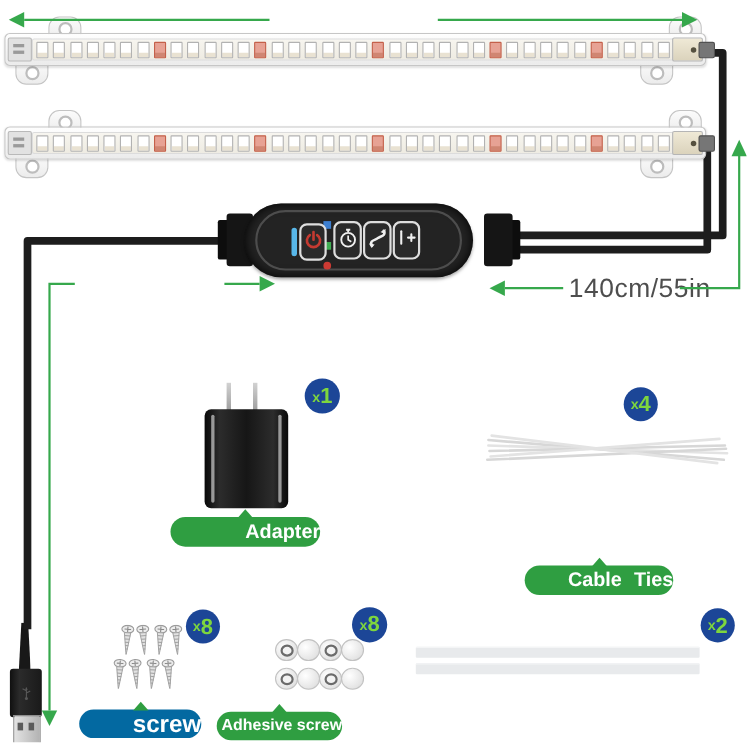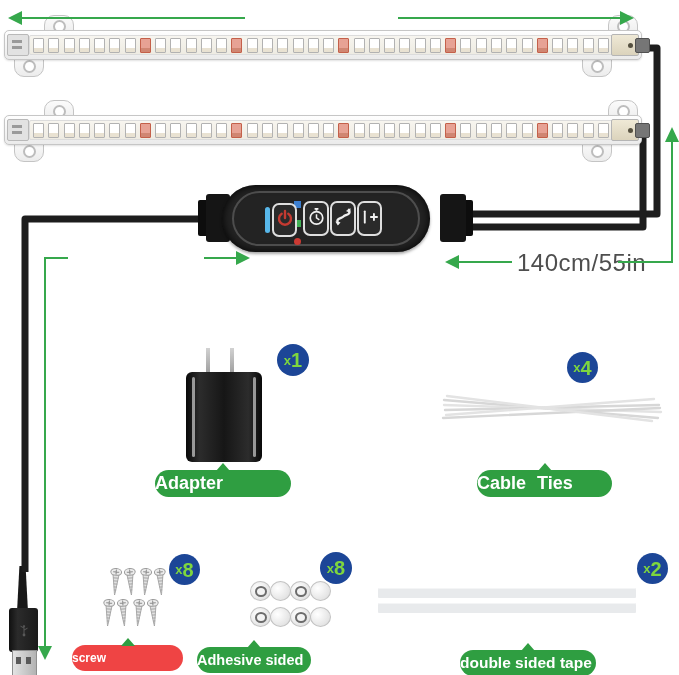--- a/index.html
+++ b/index.html
@@ -64,25 +64,25 @@
                 background:linear-gradient(90deg,#090909,#2c2c2c 18%,#161616 50%,#2c2c2c 82%,#090909);}
   .adapter-stripe{position:absolute;top:5px;bottom:5px;width:3px;background:rgba(255,255,255,.55);border-radius:2px;}
 
   
   .badge{position:absolute;border-radius:50%;display:flex;align-items:center;justify-content:center;
          font-weight:bold;line-height:1;z-index:4;}
   .badge-x{font-size:13px;}
   .badge-n{font-size:20px;}
 
   
-  .pill{position:absolute;height:27px;border-radius:14px;display:flex;align-items:center;justify-content:flex-start;
+  .pill{position:absolute;height:27px;border-radius:14px;display:flex;align-items:center;justify-content:flex-end;
         color:#fff;font-weight:bold;z-index:4;}
   .pill::before{content:"";position:absolute;top:-7px;left:50%;margin-left:-7px;
         border-left:7px solid transparent;border-right:7px solid transparent;border-bottom:8px solid #2f9e41;}
-  .ws{word-spacing:6px;}
+  .ws{word-spacing:6px;margin-top:44px;}
 
   
   .screw-grid{position:absolute;left:102px;top:568px;display:grid;grid-template-columns:repeat(4,15px);row-gap:3px;}
   .screw{width:13px;height:28px;}
   .screw:nth-child(-n+4){transform:translateX(7px);}
   .screw:nth-child(odd) svg{transform:rotate(4deg);}
   .screw:nth-child(even) svg{transform:rotate(-4deg);}
   .magnet-grid{position:absolute;left:250px;top:581px;display:grid;grid-template-columns:repeat(4,20px);row-gap:6px;}
   .magnet{width:19px;height:18px;border-radius:50%;border:1px solid #c2c2c2;
           background:radial-gradient(circle at 35% 35%,#ffffff,#e4e4e4 70%,#d0d0d0);}
@@ -346,49 +346,46 @@
           <ellipse cx="6.5" cy="4" rx="5.4" ry="3.5" fill="#ececec" stroke="#9b9b9b"></ellipse>
           <path d="M3.5 4h6M6.5 1.4v5.2" stroke="#8a8a8a" stroke-width="1"></path>
           <path d="M3.6 7.2L9.4 7.2 6.8 25.5 6.5 27 6.2 25.5Z" fill="#e2e2e2" stroke="#9b9b9b" stroke-width="0.8"></path>
           <path d="M3.9 10h5.3M4.3 13h4.6M4.7 16h3.8M5.1 19h3M5.5 22h2.2" stroke="#a0a0a0" stroke-width="0.9"></path>
         </svg></div>
     </div>
   <div class="badge" style="left: 169px; top: 554px; width: 31px; height: 31px; background: rgb(28, 70, 151); color: rgb(126, 214, 62);">
     <span class="badge-x">x</span>
       <span class="badge-n">8</span>
   </div>
-  <div class="pill" style="left: 72px; top: 645px; width: 111px; height: 26px; font-size: 12px; background: #ef4444;">
+  <div class="pill" style="left: 72px; top: 645px; width: 111px; height: 26px; font-size: 22px; background: #0369a1;">
     <span>screw</span>
   </div>
 
   <div class="magnet-grid">
       <div class="magnet ring"></div>
       <div class="magnet"></div>
       <div class="magnet ring"></div>
       <div class="magnet"></div>
       <div class="magnet ring"></div>
       <div class="magnet"></div>
       <div class="magnet ring"></div>
       <div class="magnet"></div>
     </div>
   <div class="badge" style="left: 320px; top: 552px; width: 32px; height: 32px; background: rgb(28, 70, 151); color: rgb(126, 214, 62);">
     <span class="badge-x">x</span>
       <span class="badge-n">8</span>
   </div>
   <div class="pill" style="left: 197px; top: 647px; width: 114px; height: 26px; font-size: 14.5px; background: rgb(47, 158, 65);">
-    <span>Adhesive sided</span>
+    <span>Adhesive screw</span>
   </div>
 
   <div></div>
   <div class="badge" style="left: 637px; top: 553px; width: 31px; height: 31px; background: rgb(28, 70, 151); color: rgb(126, 214, 62);">
     <span class="badge-x">x</span>
       <span class="badge-n">2</span>
-  </div>
-  <div class="pill" style="left: 460px; top: 650px; width: 136px; height: 26px; font-size: 15.5px; background: rgb(47, 158, 65);">
-    <span>double sided tape</span>
   </div>
 
   <svg class="overlay" width="679" height="675" style="z-index:5">
     <g stroke="#36a84c" stroke-width="2" fill="none">
       <path d="M22 18H245M398 18H620"></path>
       <path d="M672 141V262H618M512 262H459"></path>
       <path d="M45 646V258H68M204 258H236"></path>
     </g>
     <g fill="#36a84c" stroke="none">
       <polygon points="8,18 22,11 22,25"></polygon>

